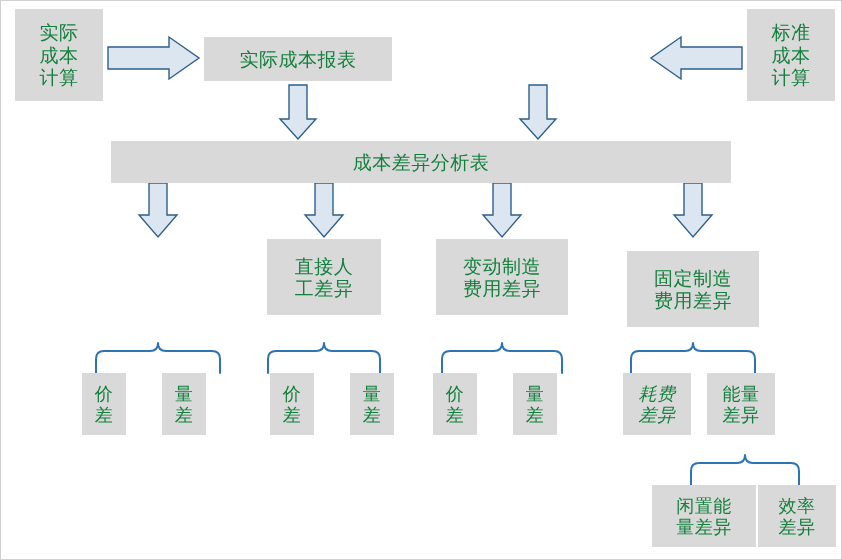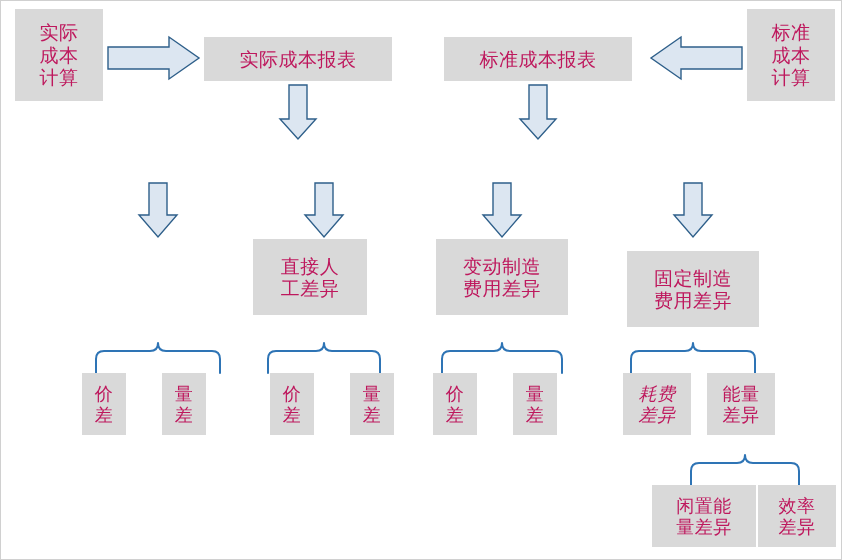--- a/index.html
+++ b/index.html
@@ -15,21 +15,21 @@
     width: 842px;
     height: 560px;
     background: #ffffff;
     border: 1px solid #d0d0d0;
     box-sizing: border-box;
     overflow: hidden;
   }
   .node {
     position: absolute;
     background: #d9d9d9;
-    color: #be185d;
+    color: #15803d;
     display: flex;
     align-items: center;
     justify-content: center;
     text-align: center;
     line-height: 1.18;
     box-sizing: border-box;
     font-size: 19px;
     letter-spacing: 0.5px;
     white-space: pre-line;
   }
@@ -88,29 +88,29 @@
 
     <path class="brace" d="M 690,484 L 690,470 Q 690,462 698,462 L 736,462 Q 744,462 744,454 Q 744,462 752,462 L 790,462 Q 798,462 798,470 L 798,484"></path>
   </svg>
 
   <div class="node" style="left:14px; top:8px; width:88px; height:92px;">实际
 成本
 计算</div>
 
   <div class="node" style="left:203px; top:36px; width:188px; height:44px;">实际成本报表</div>
 
-  <div class="node" style="left:443px; top:36px; width:188px; height:44px;">标准成本报表</div>
 
   <div class="node" style="left:746px; top:8px; width:88px; height:92px;">标准
 成本
 计算</div>
 
+  <div class="node" style="left:110px; top:140px; width:620px; height:42px;">成本差异分析表</div>
 
 
-  <div class="node" style="left:252px; top:238px; width:114px; height:76px;">直接人
+  <div class="node" style="left:266px; top:238px; width:114px; height:76px;">直接人
 工差异</div>
 
   <div class="node" style="left:435px; top:238px; width:132px; height:76px;">变动制造
 费用差异</div>
 
   <div class="node" style="left:626px; top:238px; width:132px; height:76px;margin-top:12px;">固定制造
 费用差异</div>
 
   <div class="node small" style="left:81px; top:372px; width:44px; height:62px;">价
 差</div>

